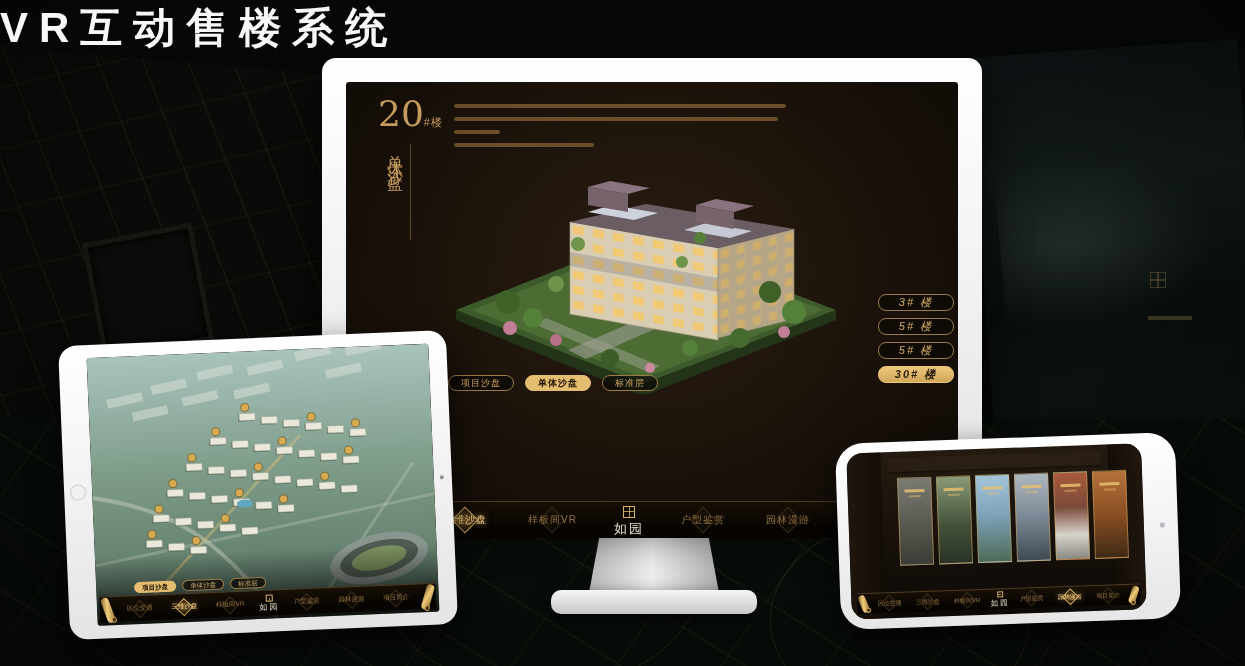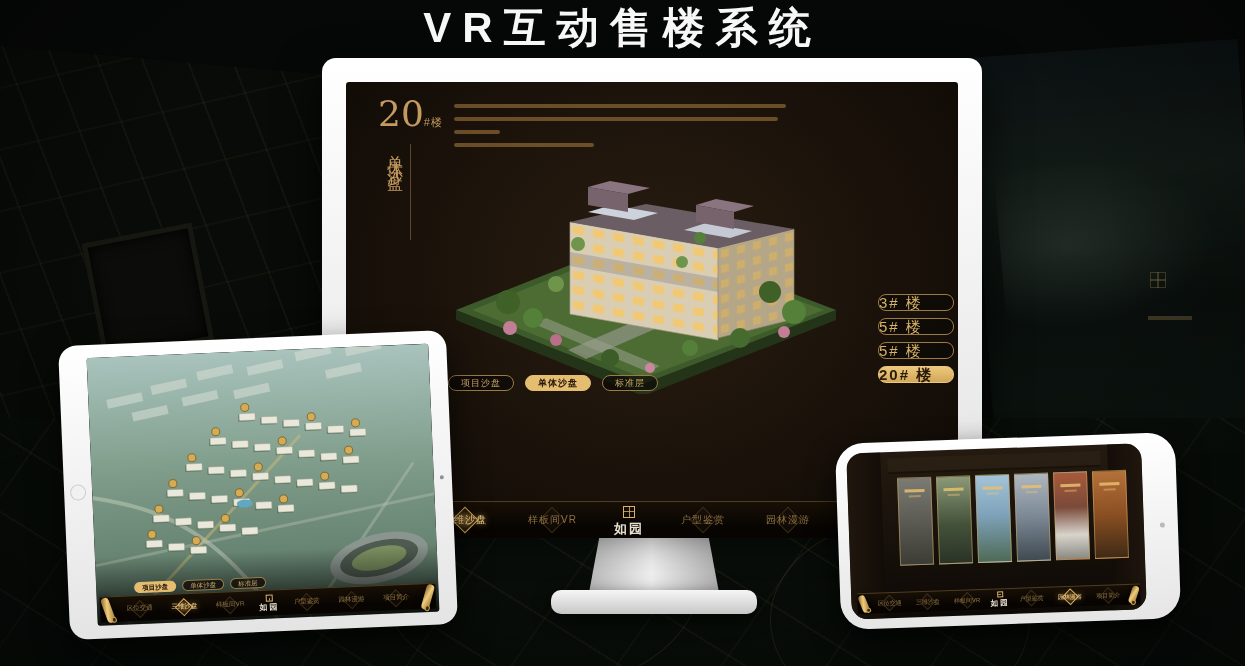--- a/index.html
+++ b/index.html
@@ -30,21 +30,21 @@
   .bg-seal{left:1150px;top:272px;width:16px;height:16px;opacity:.5;
     border:1px solid rgba(205,175,95,.5);
     background:linear-gradient(90deg,transparent 46%,rgba(205,175,95,.5) 46% 54%,transparent 54%),
                linear-gradient(0deg,transparent 46%,rgba(205,175,95,.5) 46% 54%,transparent 54%);}
   .bg-goldline{left:1148px;top:316px;width:44px;height:4px;background:rgba(195,165,95,.28);}
   #stage::after{content:'';position:absolute;inset:0;pointer-events:none;
     background:radial-gradient(ellipse at 50% 40%,transparent 55%,rgba(0,0,0,.45) 100%);}
 
   
   .headline{position:absolute;left:0;top:0;width:100%;height:58px;line-height:56px;margin:0;
-    text-align:center;color:#f7f7f7;font-size:42px;font-weight:bold;letter-spacing:11px;z-index:20;}
+    text-align:left;color:#f7f7f7;font-size:42px;font-weight:bold;letter-spacing:11px;z-index:20;}
   .footnote{position:absolute;right:6px;top:640px;color:#efefef;font-size:15px;
     letter-spacing:2.5px;z-index:30;}
 
   
   .monitor-neck{position:absolute;left:588px;top:506px;width:132px;height:92px;z-index:2;
     clip-path:polygon(13% 0,87% 0,100% 100%,0 100%);
     background:linear-gradient(90deg,#b9b9b9,#f0f0f0 48%,#aeaeae);}
   .monitor-base{position:absolute;left:551px;top:590px;width:206px;height:24px;border-radius:10px;z-index:2;
     background:linear-gradient(180deg,#f6f6f6,#c7c7c7);box-shadow:0 6px 18px rgba(0,0,0,.7);}
   .monitor-frame{position:absolute;left:322px;top:58px;width:660px;height:452px;border-radius:14px;z-index:3;
@@ -57,22 +57,22 @@
   .m-num{position:absolute;left:32px;top:14px;color:#c49a5e;
     font-family:"DejaVu Serif",serif;font-size:36px;line-height:1;}
   .m-num .sfx{font-size:11px;font-family:"Liberation Sans",sans-serif;letter-spacing:1px;}
   .m-vtitle{position:absolute;left:38px;top:60px;color:#c49a5e;font-size:16px;
     writing-mode:vertical-rl;letter-spacing:7px;height:120px;}
   .m-vline{position:absolute;left:64px;top:62px;width:1px;height:96px;background:rgba(196,154,94,.4);}
   .m-desc{position:absolute;left:108px;top:22px;width:332px;}
   .m-desc .ln{height:4px;margin-bottom:9px;background:rgba(172,128,64,.55);border-radius:2px;}
   .m-floorbtns{position:absolute;left:532px;top:212px;width:78px;}
   .fbtn{width:76px;height:17px;margin-bottom:7px;border-radius:8px;border:1px solid #9c7c46;
-    color:#d8b26a;background:rgba(10,7,4,.55);font-size:15px;line-height:15px;text-align:left;
-    letter-spacing:2px;}
+    color:#d8b26a;background:rgba(10,7,4,.55);font-size:11px;line-height:15px;text-align:center;
+    letter-spacing:2px;font-style:italic;}
   .fbtn.active{background:linear-gradient(180deg,#ecc87c,#d2a759);color:#2a1c0c;
     border-color:#ecc87c;font-weight:bold;}
   .m-subtabs{position:absolute;left:102px;top:293px;display:flex;gap:11px;}
   .stab{height:16px;line-height:14px;padding:0 12px;border-radius:9px;border:1px solid #9c7c46;
     color:#cfa767;background:rgba(12,8,5,.7);font-size:9px;letter-spacing:1px;}
   .stab.active{background:#e5bd71;color:#241708;border-color:#e5bd71;font-weight:bold;}
 
   
   .gnav{position:absolute;left:0;right:0;bottom:0;display:flex;align-items:center;
     justify-content:space-between;background:linear-gradient(180deg,#181006,#070402 70%);
@@ -81,21 +81,21 @@
   .gnav-item::before{content:'';position:absolute;left:50%;top:50%;width:1.7em;height:1.7em;
     transform:translate(-50%,-50%) rotate(45deg);border:1px solid rgba(150,118,62,.3);
     background:rgba(30,20,10,.4);z-index:-1;}
   .gnav-item.active{color:#ffd98e;text-shadow:0 0 6px rgba(255,200,110,.8);}
   .gnav-item.active::before{border-color:#d8ab5e;
     background:radial-gradient(circle,rgba(216,166,80,.45),rgba(60,40,15,.5) 75%);}
   .gnav-logo{text-align:center;color:#e8e0ce;line-height:1;}
   .gnav-logo .seal{display:inline-block;border:1px solid #d8b26a;
     background:linear-gradient(90deg,transparent 45%,rgba(216,178,106,.8) 45% 55%,transparent 55%),
                linear-gradient(0deg,transparent 45%,rgba(216,178,106,.8) 45% 55%,transparent 55%);}
-  .gnav-logo .ltxt{font-weight:bold;letter-spacing:2px;}
+  .gnav-logo .ltxt{font-weight:normal;letter-spacing:2px;}
   .roller{position:relative;border-radius:6px;
     background:linear-gradient(105deg,#7a5a24,#f0cc7c 45%,#9a7434);
     box-shadow:0 0 6px rgba(0,0,0,.8);}
   .roller::after{content:'';position:absolute;right:-1px;bottom:-1px;width:38%;height:17%;
     border-radius:50%;background:#3a2a10;border:1px solid #caa254;}
   .m-nav{height:37px;padding:0 8px;font-size:10px;letter-spacing:1px;}
   .m-nav .gnav-logo .seal{width:12px;height:12px;margin-bottom:2px;}
   .m-nav .gnav-logo .ltxt{font-size:13px;}
   .m-roller{width:12px;height:40px;transform:rotate(30deg);margin-right:6px;}
 
@@ -238,21 +238,21 @@
           <circle cx="212" cy="226" r="5" fill="#c9889d"></circle>
             <circle cx="118" cy="198" r="6" fill="#b86f88"></circle>
           <circle cx="244" cy="120" r="6" fill="#6f944c"></circle>
         </g>
       </svg>
 
       <div class="m-floorbtns">
         <div class="fbtn">3# 楼</div>
         <div class="fbtn">5# 楼</div>
         <div class="fbtn">5# 楼</div>
-        <div class="fbtn active">20# 楼</div>
+        <div class="fbtn active">30# 楼</div>
       </div>
 
       <div class="m-subtabs">
         <div class="stab">项目沙盘</div>
         <div class="stab active">单体沙盘</div>
         <div class="stab">标准层</div>
       </div>
 
       <div class="gnav m-nav">
         <div class="gnav-item">区位交通</div>

